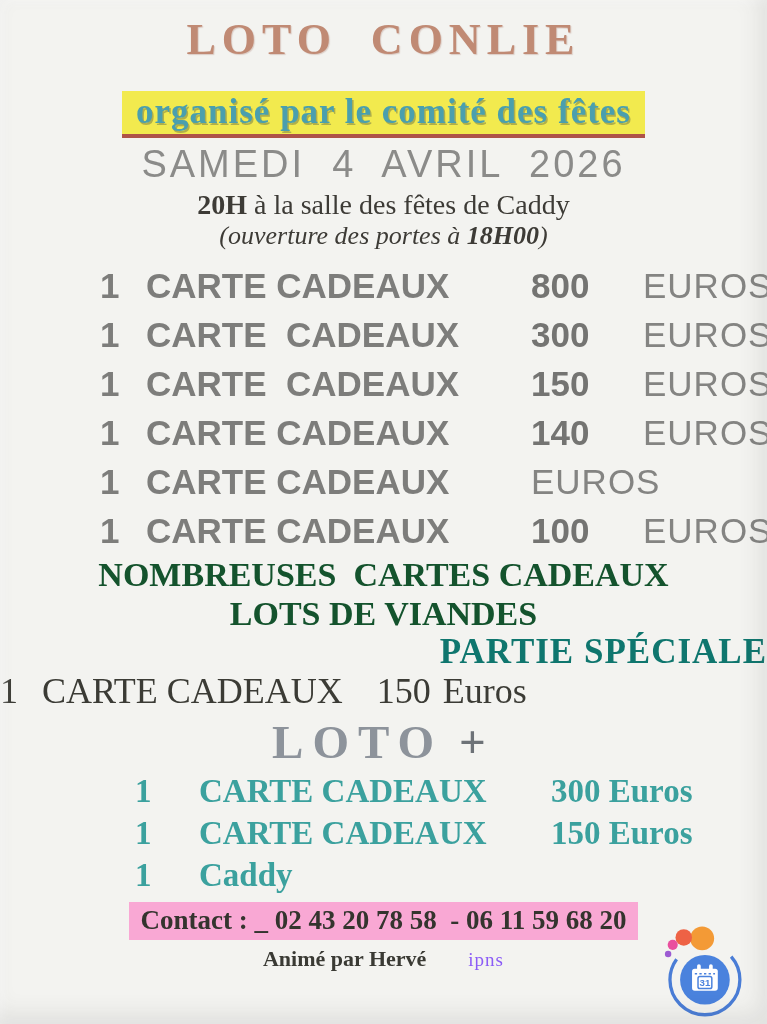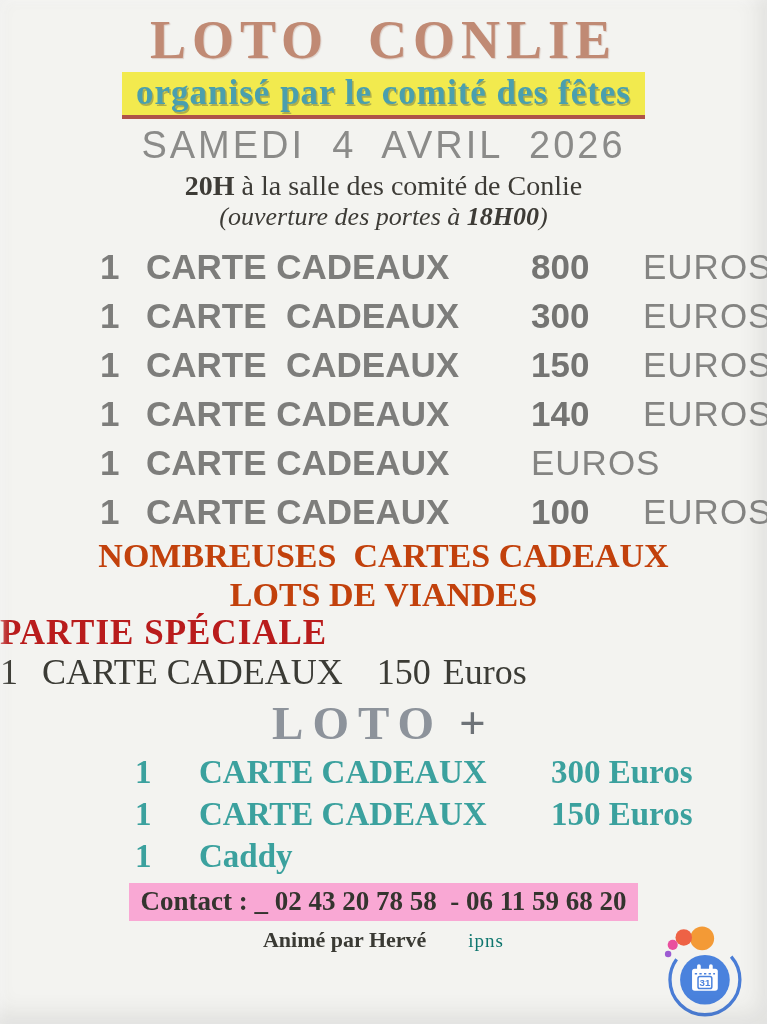--- a/index.html
+++ b/index.html
@@ -9,24 +9,24 @@
     font-family:"Liberation Serif", serif;
   }
   .page::after{
     content:"";position:absolute;inset:0;pointer-events:none;
     box-shadow:inset -7px -10px 22px rgba(60,60,55,0.10), inset 3px 2px 10px rgba(255,255,255,0.5);
   }
   [data-bind]{white-space:pre-wrap;}
 
   .title{
     text-align:center;padding-top:10px;line-height:60px;
-    font-size:54px;font-weight:700;color:#c08a74;letter-spacing:6px;
+    font-size:44px;font-weight:700;color:#c08a74;letter-spacing:6px;
     text-shadow:1px 1px 1px rgba(150,90,70,0.25);
   }
-  .subtitle-wrap{text-align:center;margin-top:2px;}
+  .subtitle-wrap{text-align:center;margin-top:21px;}
   .subtitle{
     display:inline-block;background:#f2ea4e;color:#4a9fae;
     font-size:35px;font-weight:700;letter-spacing:1px;
     padding:1px 14px 2px;border-bottom:4px solid #ae5348;
     text-shadow:1.5px 1.5px 0 rgba(96,104,70,0.45);
   }
   .date-line{
     font-family:"Liberation Sans", sans-serif;
     text-align:center;margin-top:4px;line-height:44px;
     font-size:38px;color:#8b8b89;letter-spacing:3px;
@@ -38,22 +38,22 @@
 
   .prizes{margin-top:10px;font-family:"Liberation Sans", sans-serif;}
   .prize-row{
     display:grid;grid-template-columns:46px 385px 112px auto;
     padding-left:100px;font-size:35px;line-height:49px;
     color:#7d7d7b;font-weight:700;
   }
   .prize-row .amt{color:#747472;}
   .prize-row .cur{font-weight:400;letter-spacing:1px;color:#848482;}
 
-  .big-serif{text-align:center;font-size:34px;line-height:39px;color:#c2410c;font-weight:600;}
-  .special-title{text-align:left;font-size:35px;line-height:37px;color:#b91c1c;font-weight:700;letter-spacing:1px;}
+  .big-serif{text-align:center;font-size:34px;line-height:39px;color:#14532d;font-weight:600;}
+  .special-title{text-align:right;font-size:35px;line-height:37px;color:#0f766e;font-weight:700;letter-spacing:1px;}
   .special-prize{text-align:left;font-size:36px;line-height:42px;font-weight:400;color:#3b3b35;}
   .special-prize .sp-qty{margin-right:24px;}
   .special-prize .sp-label{margin-right:34px;}
   .special-prize .sp-cur{margin-left:12px;}
 
   .lotoplus{
     text-align:center;margin-top:2px;line-height:56px;
     font-size:47px;color:#8d939b;letter-spacing:9px;font-weight:600;
   }
   .lotoplus .plus{color:#6d7277;margin-left:16px;}
@@ -64,39 +64,39 @@
     font-weight:700;color:#3ba19e;
   }
 
   .contact-wrap{text-align:center;margin-top:6px;}
   .contact{
     display:inline-block;background:#f9a8d4;color:#34342e;
     font-size:27px;font-weight:700;padding:3px 12px 4px;
   }
   .animator-line{text-align:center;margin-top:2px;line-height:34px;}
   .animator{font-size:22px;font-weight:700;color:#3a3a34;}
-  .ipns{font-size:19px;font-weight:400;color:#0f766e;margin-left:42px;letter-spacing:1px;}
+  .ipns{font-size:19px;font-weight:400;color:#8b5cf6;margin-left:42px;letter-spacing:1px;}
 
   .badge{position:absolute;right:17px;bottom:3px;width:92px;height:99px;cursor:pointer;}
 </style>
 </head>
 <body>
 
 <div class="page">
 
   <div class="title" data-bind="header.title">LOTO  CONLIE</div>
 
   <div class="subtitle-wrap">
     <span class="subtitle" data-bind="header.subtitle">organisé par le comité des fêtes</span>
   </div>
 
   <div class="date-line" data-bind="header.date_line">SAMEDI  4  AVRIL  2026</div>
 
   <div class="time-line">
-    <span class="b" data-bind="header.time_bold">20H</span><span data-bind="header.time_rest"> à la salle des comité de Conlie</span>
+    <span class="b" data-bind="header.time_bold">20H</span><span data-bind="header.time_rest"> à la salle des fêtes de Caddy</span>
   </div>
 
   <div class="doors-line">
     <span data-bind="header.doors_prefix">(ouverture des portes à </span><span class="b" data-bind="header.doors_bold">18H00</span><span data-bind="header.doors_suffix">)</span>
   </div>
 
   <div class="prizes">
     <div class="prize-row">
       <span class="q" data-bind="main_prizes.0.qty">1</span>
       <span class="lbl" data-bind="main_prizes.0.label">CARTE CADEAUX</span>

